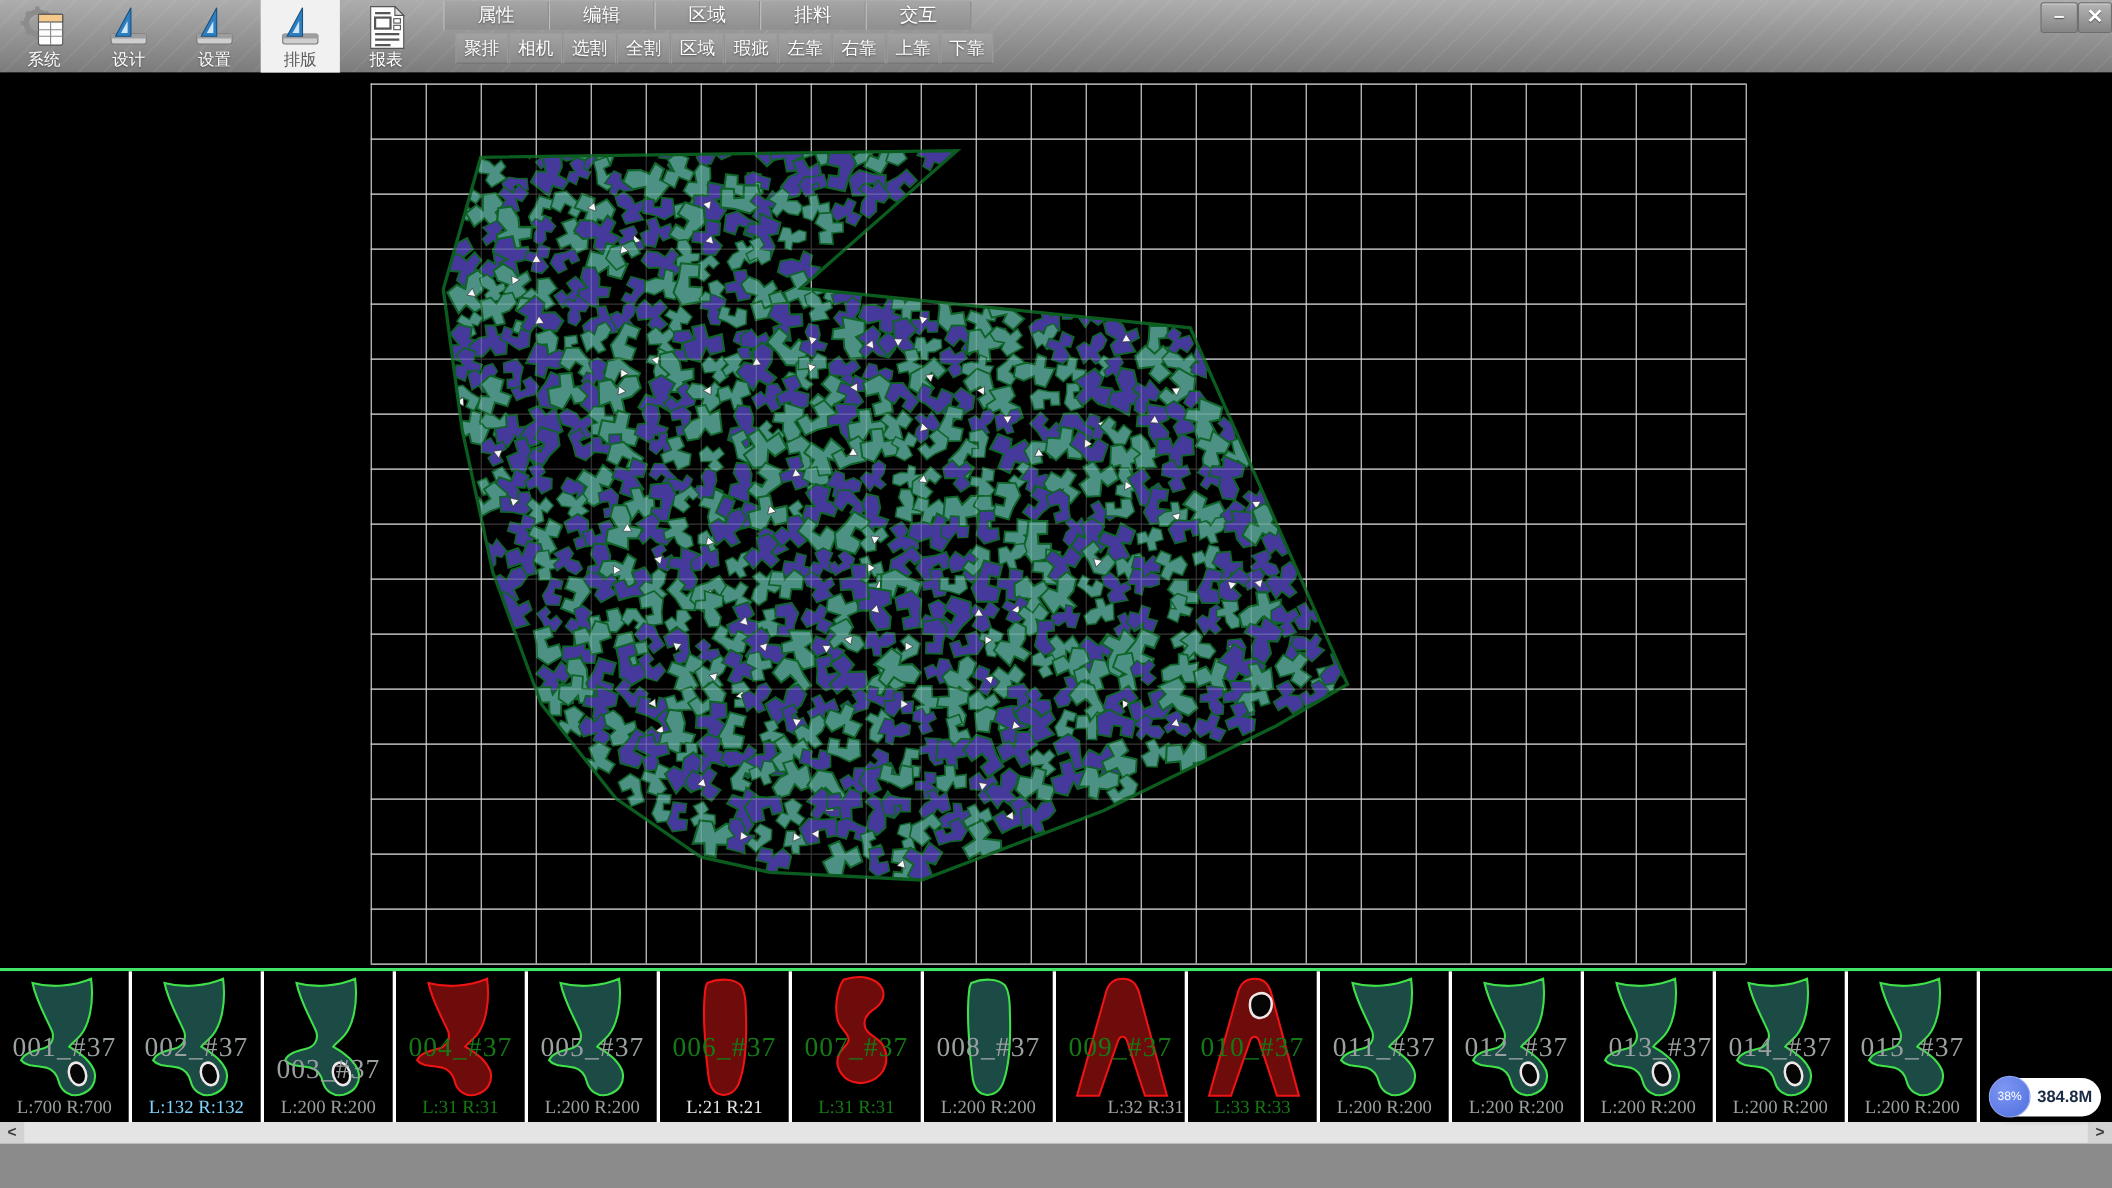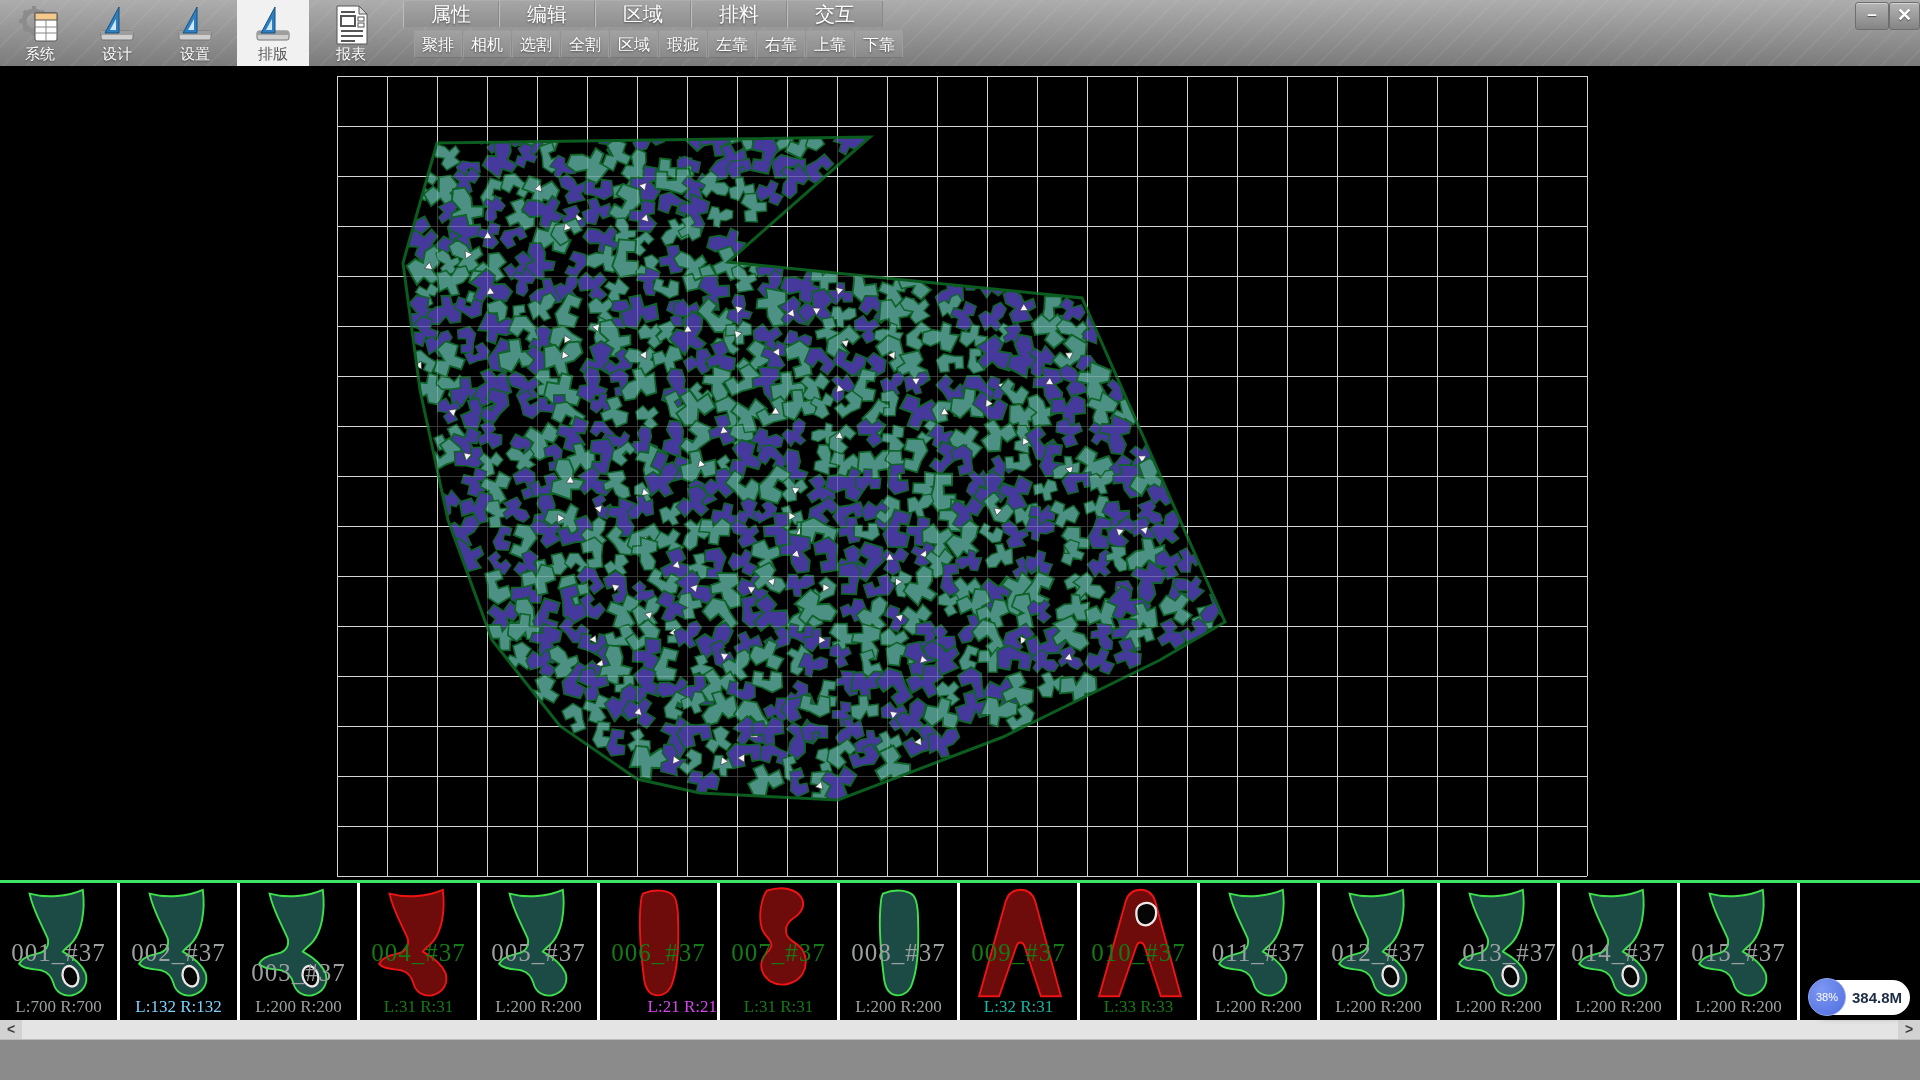--- a/index.html
+++ b/index.html
@@ -11,21 +11,21 @@
     background:linear-gradient(180deg,#adadad,#7b7b7b);}
   .header::after{content:"";position:absolute;inset:0;
     background:repeating-linear-gradient(135deg,rgba(255,255,255,.05) 0 2px,transparent 2px 16px);}
   .app-btn{position:absolute;top:0;width:72px;height:66px;text-align:center;cursor:default;z-index:2;}
   .app-btn.active{background:#f1f1f1;}
   .app-btn .ic{display:block;margin:3px auto 0;width:44px;height:44px;}
   .app-btn .lbl{display:block;font-size:15px;color:#fff;text-shadow:0 1px 2px rgba(0,0,0,.45);margin-top:-2px;}
   .app-btn.active .lbl{color:#5a5a5a;text-shadow:none;}
 
   .tabs{position:absolute;left:403px;top:1px;height:27px;display:flex;z-index:2;}
-  .tab{width:94px;height:26px;line-height:26px;text-align:center;color:#fff;font-size:20px;
+  .tab{width:94px;height:26px;line-height:26px;text-align:center;color:#fff;font-size:17px;
     text-shadow:0 1px 2px rgba(0,0,0,.5);
     border-left:1px solid #bdbdbd;border-right:1px solid #8a8a8a;
     background:linear-gradient(180deg,#a6a6a6,#8f8f8f);}
   .toolrow{position:absolute;left:414px;top:30px;height:29px;display:flex;z-index:2;}
   .toolbtn{width:48px;height:28px;line-height:28px;text-align:center;color:#fff;font-size:16px;
     text-shadow:0 1px 2px rgba(0,0,0,.5);
     border:1px solid #9d9d9d;border-bottom-color:#767676;box-sizing:border-box;
     background:linear-gradient(180deg,#a2a2a2,#8a8a8a);margin-right:1px;}
 
   .winbtn{position:absolute;top:2px;height:26px;z-index:3;text-align:center;line-height:24px;
@@ -1006,42 +1006,42 @@
           <path d="M18,8 C36,13 58,11 74,4 C77,28 72,48 64,58 C60,63 55,66 53,69 C62,74 73,82 77,92 C80,103 74,112 63,115 C53,117 45,111 43,102 C41,95 38,91 31,89 C22,87 12,88 7,82 C10,75 19,73 27,71 C35,69 39,63 37,55 C30,39 21,24 18,8 Z" fill="#1c4a45" stroke="#3fe04a" stroke-width="2"></path>
         </svg>
         <div class="num" style="color: rgb(154, 160, 160);">005_#37</div>
         <div class="lr" style="color: rgb(154, 160, 160);">L:200 R:200</div>
       </div>
       <div class="cell">
         <svg width="100" height="114" viewBox="0 0 100 120">
           <path d="M32,8 C44,3 58,4 64,10 C69,16 69,28 69,36 C70,64 68,88 63,102 C60,112 52,116 46,115 C38,114 34,106 33,96 C29,64 28,32 30,16 C30,12 31,10 32,8 Z" fill="#6e0b0b" stroke="#ee1414" stroke-width="2"></path>
         </svg>
         <div class="num" style="color: rgb(21, 122, 21);">006_#37</div>
-        <div class="lr" style="color: #d946ef; text-align: right;">L:21 R:21</div>
+        <div class="lr" style="color: #e5e5e5;">L:21 R:21</div>
       </div>
       <div class="cell">
         <svg width="100" height="114" viewBox="0 0 100 120">
           <path d="M36,5 C54,-1 68,4 73,13 C77,21 72,29 64,34 C57,39 55,45 57,51 C59,57 66,59 71,64 C78,71 79,83 74,92 C67,103 52,107 41,101 C31,95 28,84 32,76 C35,70 41,67 41,62 C41,56 34,53 31,45 C27,32 30,14 36,5 Z" fill="#6e0b0b" stroke="#ee1414" stroke-width="2"></path>
         </svg>
         <div class="num" style="color: rgb(21, 122, 21);">007_#37</div>
         <div class="lr" style="color: rgb(21, 122, 21);">L:31 R:31</div>
       </div>
       <div class="cell">
         <svg width="100" height="114" viewBox="0 0 100 120">
           <path d="M32,8 C44,3 58,4 64,10 C69,16 69,28 69,36 C70,64 68,88 63,102 C60,112 52,116 46,115 C38,114 34,106 33,96 C29,64 28,32 30,16 C30,12 31,10 32,8 Z" fill="#1c4a45" stroke="#3fe04a" stroke-width="2"></path>
         </svg>
         <div class="num" style="color: rgb(154, 160, 160);">008_#37</div>
         <div class="lr" style="color: rgb(154, 160, 160);">L:200 R:200</div>
       </div>
       <div class="cell">
         <svg width="100" height="114" viewBox="0 0 100 120">
           <path d="M7,116 L35,16 C38,6 46,4 51,4 C57,4 63,7 66,16 L93,116 L72,116 L55,64 C53,58 48,58 46,64 L28,116 Z" fill="#6e0b0b" stroke="#ee1414" stroke-width="2"></path>
         </svg>
         <div class="num" style="color: rgb(21, 122, 21);">009_#37</div>
-        <div class="lr" style="color: #14b8a6;">L:32 R:31</div>
+        <div class="lr" style="color: #a3a3a3; padding-left: 23px;">L:32 R:31</div>
       </div>
       <div class="cell">
         <svg width="100" height="114" viewBox="0 0 100 120">
           <path d="M7,116 L35,16 C38,6 46,4 51,4 C57,4 63,7 66,16 L93,116 L72,116 L55,64 C53,58 48,58 46,64 L28,116 Z" fill="#6e0b0b" stroke="#ee1414" stroke-width="2"></path>
           <path d="M50,20 C58,15 67,19 67,28 C67,37 60,43 53,41 C45,39 44,24 50,20 Z" fill="#050505" stroke="#efe7e7" stroke-width="2.4"></path>
         </svg>
         <div class="num" style="color: rgb(21, 122, 21);">010_#37</div>
         <div class="lr" style="color: rgb(21, 122, 21);">L:33 R:33</div>
       </div>
       <div class="cell">

